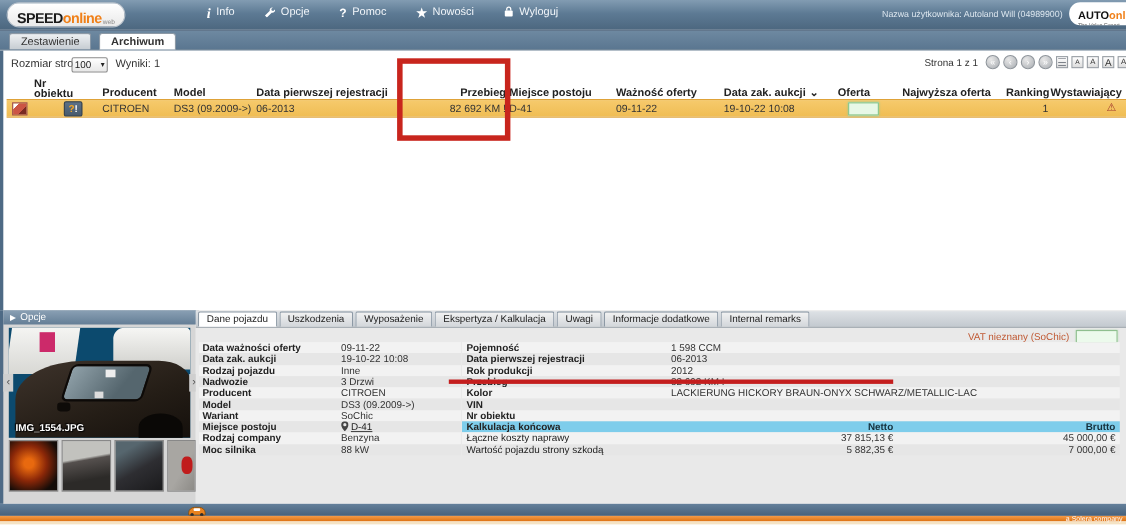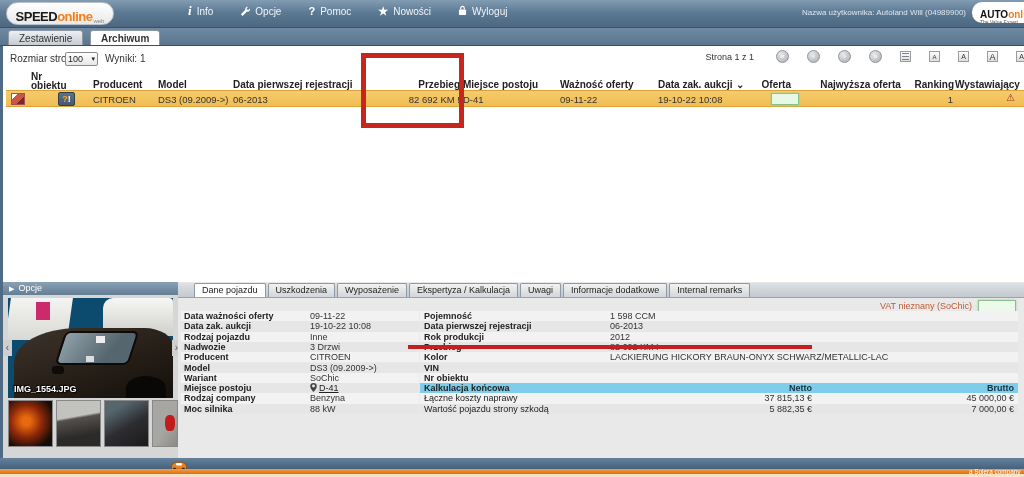--- a/index.html
+++ b/index.html
@@ -36,21 +36,21 @@
   .mtab.inactive { left:8px; background:linear-gradient(#eef0f2,#c6ccd2); }
   .mtab.active { left:90px; background:#fff; font-weight:bold; }
 
   
   .content { position:absolute; left:0; top:46px; width:1024px; height:236px; background:#fff;
     border-left:3px solid #4e6a85; }
   .ctl { position:absolute; font-size:10px; color:#333; }
   .select-box { position:absolute; left:62px; top:6px; width:33px; height:14px; background:linear-gradient(#fff,#e7e7e7);
     border:1px solid #8a8a8a; border-radius:2px; font-size:9px; color:#222; display:flex; align-items:center;
     justify-content:space-between; padding:0 2px; cursor:pointer; }
-  .pager { position:absolute; right:6px; top:4px; display:flex; align-items:center; gap:18px; }
+  .pager { position:absolute; right:6px; top:4px; display:flex; align-items:center; gap:3px; }
   .page-info { font-size:9px; color:#333; margin-right:4px; }
   .pbtn { width:13px; height:13px; border-radius:50%; background:radial-gradient(circle at 35% 30%, #e8e8e8, #a9adb2);
     border:1px solid #8f959b; color:#fff; font-size:8px; line-height:11px; text-align:center; cursor:pointer; }
   .sqbtn { width:11px; height:11px; background:linear-gradient(#fff,#ddd); border:1px solid #979da3;
     text-align:center; color:#333; cursor:pointer; display:flex; align-items:center; justify-content:center; }
   .export-glyph { width:7px; height:7px; background:repeating-linear-gradient(#7d828a 0 1px, transparent 1px 3px); }
 
   
   .thead-label { position:absolute; font-size:10px; font-weight:bold; color:#222; bottom:0; white-space:nowrap; }
   .thead { position:absolute; left:3px; top:20px; width:1021px; height:24px; }
@@ -93,21 +93,21 @@
   .thumb { position:absolute; top:118px; height:47px; border:1px solid #888; cursor:pointer; overflow:hidden; }
   .t1 { left:5px; width:45px; background:radial-gradient(circle at 40% 45%, #e8690f 12%, #8a2708 45%, #140c08 80%); }
   .t2 { left:53px; width:45px; background:linear-gradient(170deg,#c2c2be 35%, #55504e 40%, #2c2a28 75%); }
   .t3 { left:101px; width:45px; background:linear-gradient(150deg,#56666e 20%, #2e2e32 55%, #1a1a1c); }
   .t4 { left:149px; width:26px; background:linear-gradient(120deg,#a8a6a2 55%, #8c8a86); }
   .t4 .rl { position:absolute; right:2px; top:14px; width:10px; height:16px; background:#c01c1c; border-radius:40%; }
 
   
   .details { position:absolute; left:178px; top:282px; width:846px; height:176px; background:#e9e9e9; }
   .dtabbar { position:absolute; left:0; top:1px; width:846px; height:15px;
-    background:linear-gradient(#dde1e5,#c3c9cf); border-bottom:1px solid #9aa2aa; display:flex; align-items:flex-end; padding-left:16px; }
+    background:linear-gradient(#dde1e5,#c3c9cf); border-bottom:1px solid #9aa2aa; display:flex; align-items:flex-end; padding-left:2px; }
   .dtab { height:14px; line-height:13px; font-size:9px; color:#222; padding:0 7px; margin-right:2px;
     border:1px solid #8d99a5; border-bottom:none; border-radius:2px 2px 0 0;
     background:linear-gradient(#f2f2f2,#d2d6da); cursor:pointer; white-space:nowrap; }
   .dtab.active { background:#fff; }
   .vat-label { position:absolute; right:52px; top:19px; font-size:9px; color:#c05a35; }
   .vat-box { position:absolute; right:8px; top:18px; width:38px; height:12px; background:#ecfaec;
     border:1px solid #8fbf8f; box-shadow:0 0 2px #9c9; cursor:text; }
 
   .drow { position:absolute; height:10.3px; }
   .drow .lbl { position:absolute; font-size:9px; font-weight:bold; color:#222; line-height:10.3px; white-space:nowrap; }

